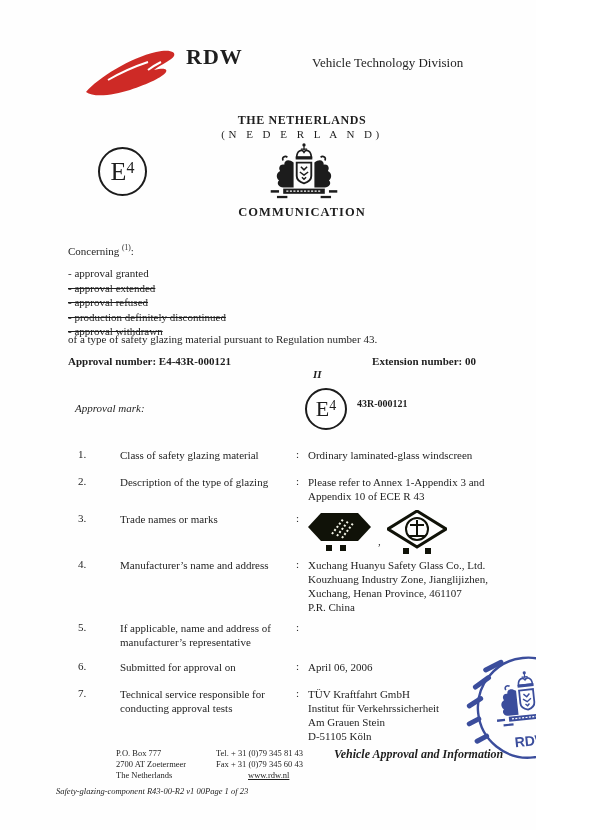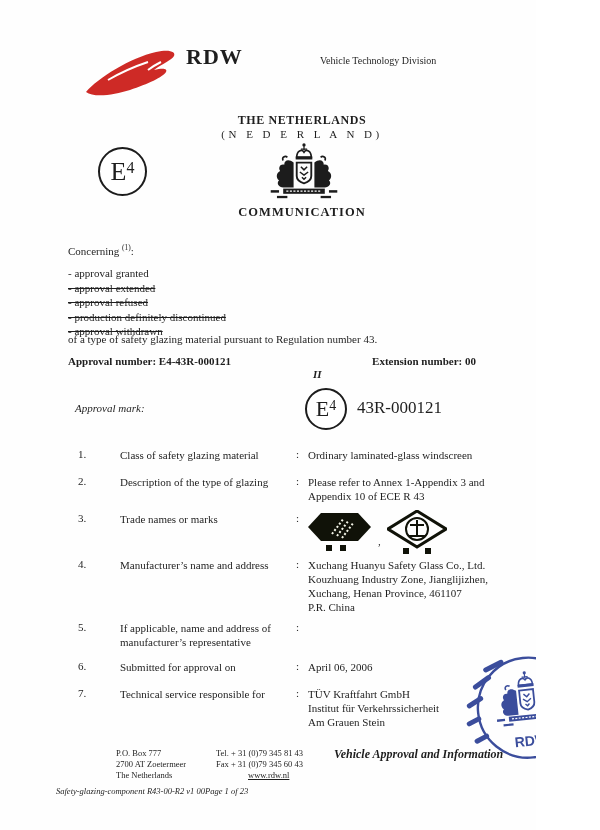--- a/index.html
+++ b/index.html
@@ -3,21 +3,21 @@
 <meta charset="utf-8">
 <style>
   html,body{margin:0;padding:0;background:#ffffff;}
   .page{
     position:relative;width:536px;height:830px;background:#fefefe;
     font-family:"Liberation Serif","DejaVu Serif",serif;color:#1e1e1e;overflow:hidden;
   }
   
   .logo-swoosh{position:absolute;left:78px;top:40px;width:106px;height:66px;}
   .rdw-word{position:absolute;left:186px;top:44px;font-size:22px;font-weight:bold;letter-spacing:1px;}
-  .division{position:absolute;left:320px;top:55px;font-size:10px;}
+  .division{position:absolute;left:312px;top:55px;font-size:13px;}
   
   .country1{position:absolute;left:0;top:113px;width:604px;text-align:center;font-weight:bold;font-size:12px;letter-spacing:.6px;}
   .country2{position:absolute;left:0;top:128px;width:604px;text-align:center;font-size:11px;letter-spacing:3.5px;}
   
   .e-circle{border:2px solid #1c1c1c;border-radius:50%;display:flex;align-items:center;justify-content:center;background:#fff;}
   .e-big{position:absolute;left:98px;top:147px;width:45px;height:45px;}
   .e-big .eE{font-size:26px;font-weight:500;line-height:1;}
   .e-big .e4{font-size:16px;line-height:1;position:relative;top:-4px;}
   .arms-main{position:absolute;left:252px;top:140px;width:104px;height:66px;}
   .communication{position:absolute;left:0;top:205px;width:604px;text-align:center;font-weight:bold;font-size:12.5px;letter-spacing:1px;}
@@ -28,21 +28,21 @@
   .struck{text-decoration:line-through;}
   .pursuant{position:absolute;left:68px;top:333px;font-size:11px;}
   
   .appr-num{position:absolute;left:68px;top:355px;font-size:11px;font-weight:bold;}
   .ext-num{position:absolute;right:60px;top:355px;font-size:11px;font-weight:bold;}
   .appr-mark-label{position:absolute;left:75px;top:402px;font-size:11px;font-style:italic;}
   .mark-sup{position:absolute;left:313px;top:368px;font-size:11px;font-weight:bold;font-style:italic;}
   .e-mark2{position:absolute;left:305px;top:388px;width:38px;height:38px;}
   .e-mark2 .eE{font-size:22px;line-height:1;}
   .e-mark2 .e4{font-size:14px;line-height:1;position:relative;top:-3px;}
-  .mark-code{position:absolute;left:357px;top:398px;font-size:17px;font-weight:normal;}
+  .mark-code{position:absolute;left:357px;top:398px;font-size:10px;font-weight:bold;}
   
   .items{position:absolute;left:78px;top:448px;width:470px;font-size:11px;}
   .row{display:flex;align-items:flex-start;}
   .row .num{width:42px;flex:0 0 42px;}
   .row .lbl{width:176px;flex:0 0 176px;line-height:14px;}
   .row .col{width:12px;flex:0 0 12px;text-align:left;}
   .row .val{flex:1;line-height:14px;}
   .lbl span,.val span{display:block;}
   .r1{margin-bottom:13px;}
   .r2{margin-bottom:9px;}
@@ -227,26 +227,28 @@
       <div class="col">:</div>
       <div class="val">
           <span>April 06, 2006</span>
         </div>
     </div>
 
     <div class="row r7">
       <div class="num">7.</div>
       <div class="lbl">
         <span>Technical service responsible for</span>
+        <span>conducting approval tests</span>
       </div>
       <div class="col">:</div>
       <div class="val">
         <span>TÜV Kraftfahrt GmbH</span>
         <span>Institut für Verkehrssicherheit</span>
         <span>Am Grauen Stein</span>
+        <span>D-51105 Köln</span>
       </div>
     </div>
   </div>
 
   <svg class="stamp" viewBox="0 0 130 114" style="color:#2b3f94">
     <circle cx="68" cy="56" r="50" fill="none" stroke="#2b3f94" stroke-width="2.4"></circle>
     <g stroke="#2b3f94" stroke-width="5" stroke-linecap="round">
       <line x1="30" y1="14" x2="46" y2="8"></line>
       <line x1="18" y1="30" x2="32" y2="22"></line>
       <line x1="10" y1="48" x2="22" y2="42"></line>

